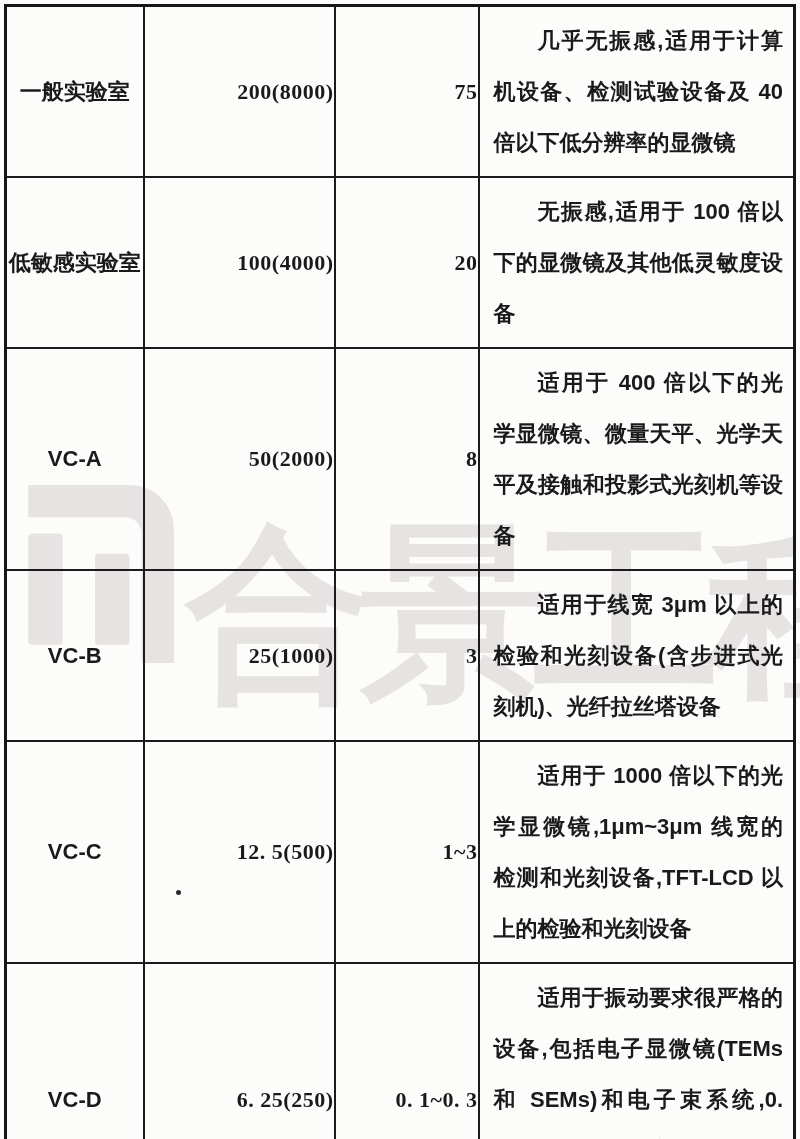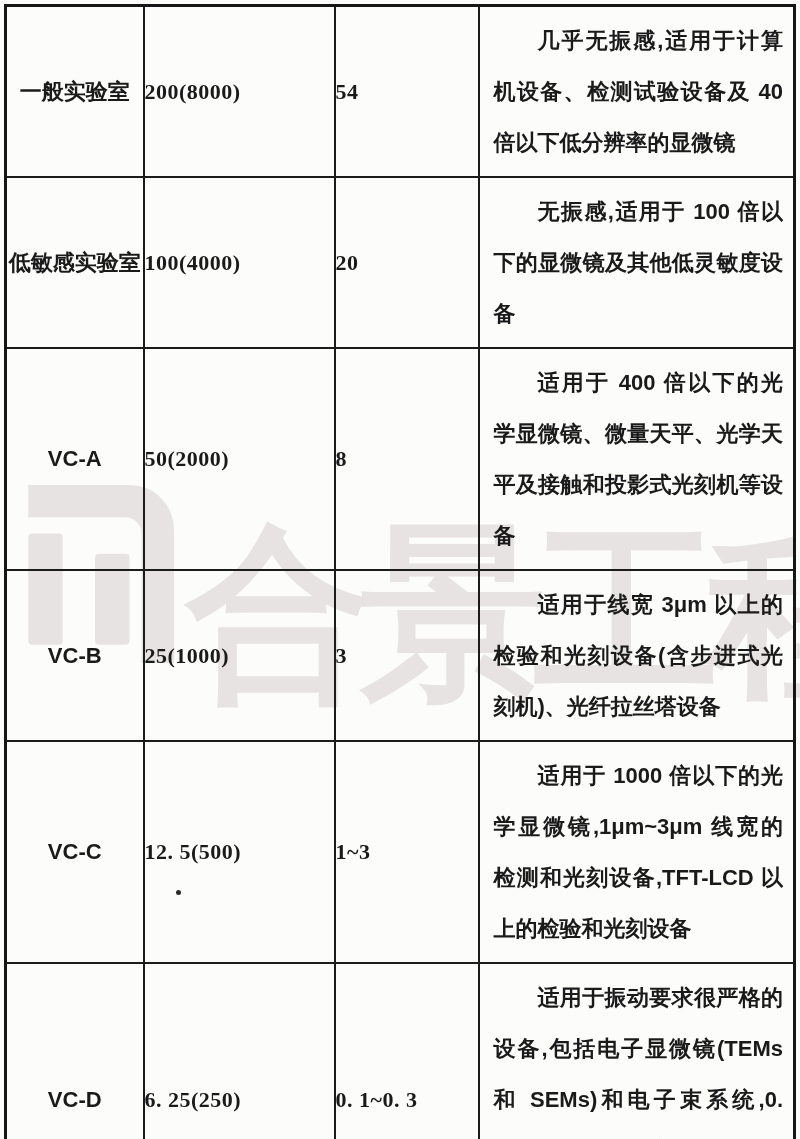--- a/index.html
+++ b/index.html
@@ -29,21 +29,21 @@
     background:transparent;
     border:3px solid #161616;
   }
   td{border:2px solid #1b1b1b;padding:0;background:transparent;vertical-align:middle;}
   .hdr{font-weight:bold;font-size:22px;line-height:38px;text-align:center;}
   .hdr .sub{font-size:21px;}
   .hdr-scope{font-weight:bold;font-size:22px;letter-spacing:7px;text-align:center;}
   .curve{font-weight:bold;font-size:22px;text-align:center;margin-left:14px;}
   .num{
     font-family:"Liberation Serif","DejaVu Serif",serif;
-    font-weight:bold;font-size:22px;text-align:left;letter-spacing:0.5px;
+    font-weight:bold;font-size:22px;text-align:right;letter-spacing:0.5px;
   }
   .scope{
     font-weight:bold;font-size:22px;line-height:51px;
     text-align:justify;text-indent:2em;
     padding:8px 10px 8px 14px;
   }
 
   .artifact-dot{
     position:absolute;left:176px;top:890px;width:5px;height:5px;
     background:#2a2a2a;border-radius:50%;z-index:2;
@@ -73,21 +73,21 @@
         <col style="width:191px">
         <col style="width:144px">
         <col style="width:316px">
     </colgroup>
 
     <tbody>
 
     <tr style="height:130px">
       <td class="curve">一般实验室</td>
       <td class="num">200(8000)</td>
-      <td class="num">54</td>
+      <td class="num">75</td>
       <td class="scope">几乎无振感,适用于计算机设备、检测试验设备及 40 倍以下低分辨率的显微镜</td>
     </tr>
 
     <tr style="height:101px">
       <td class="curve">低敏感实验室</td>
       <td class="num">100(4000)</td>
       <td class="num">20</td>
       <td class="scope">无振感,适用于 100 倍以下的显微镜及其他低灵敏度设备</td>
     </tr>
 

